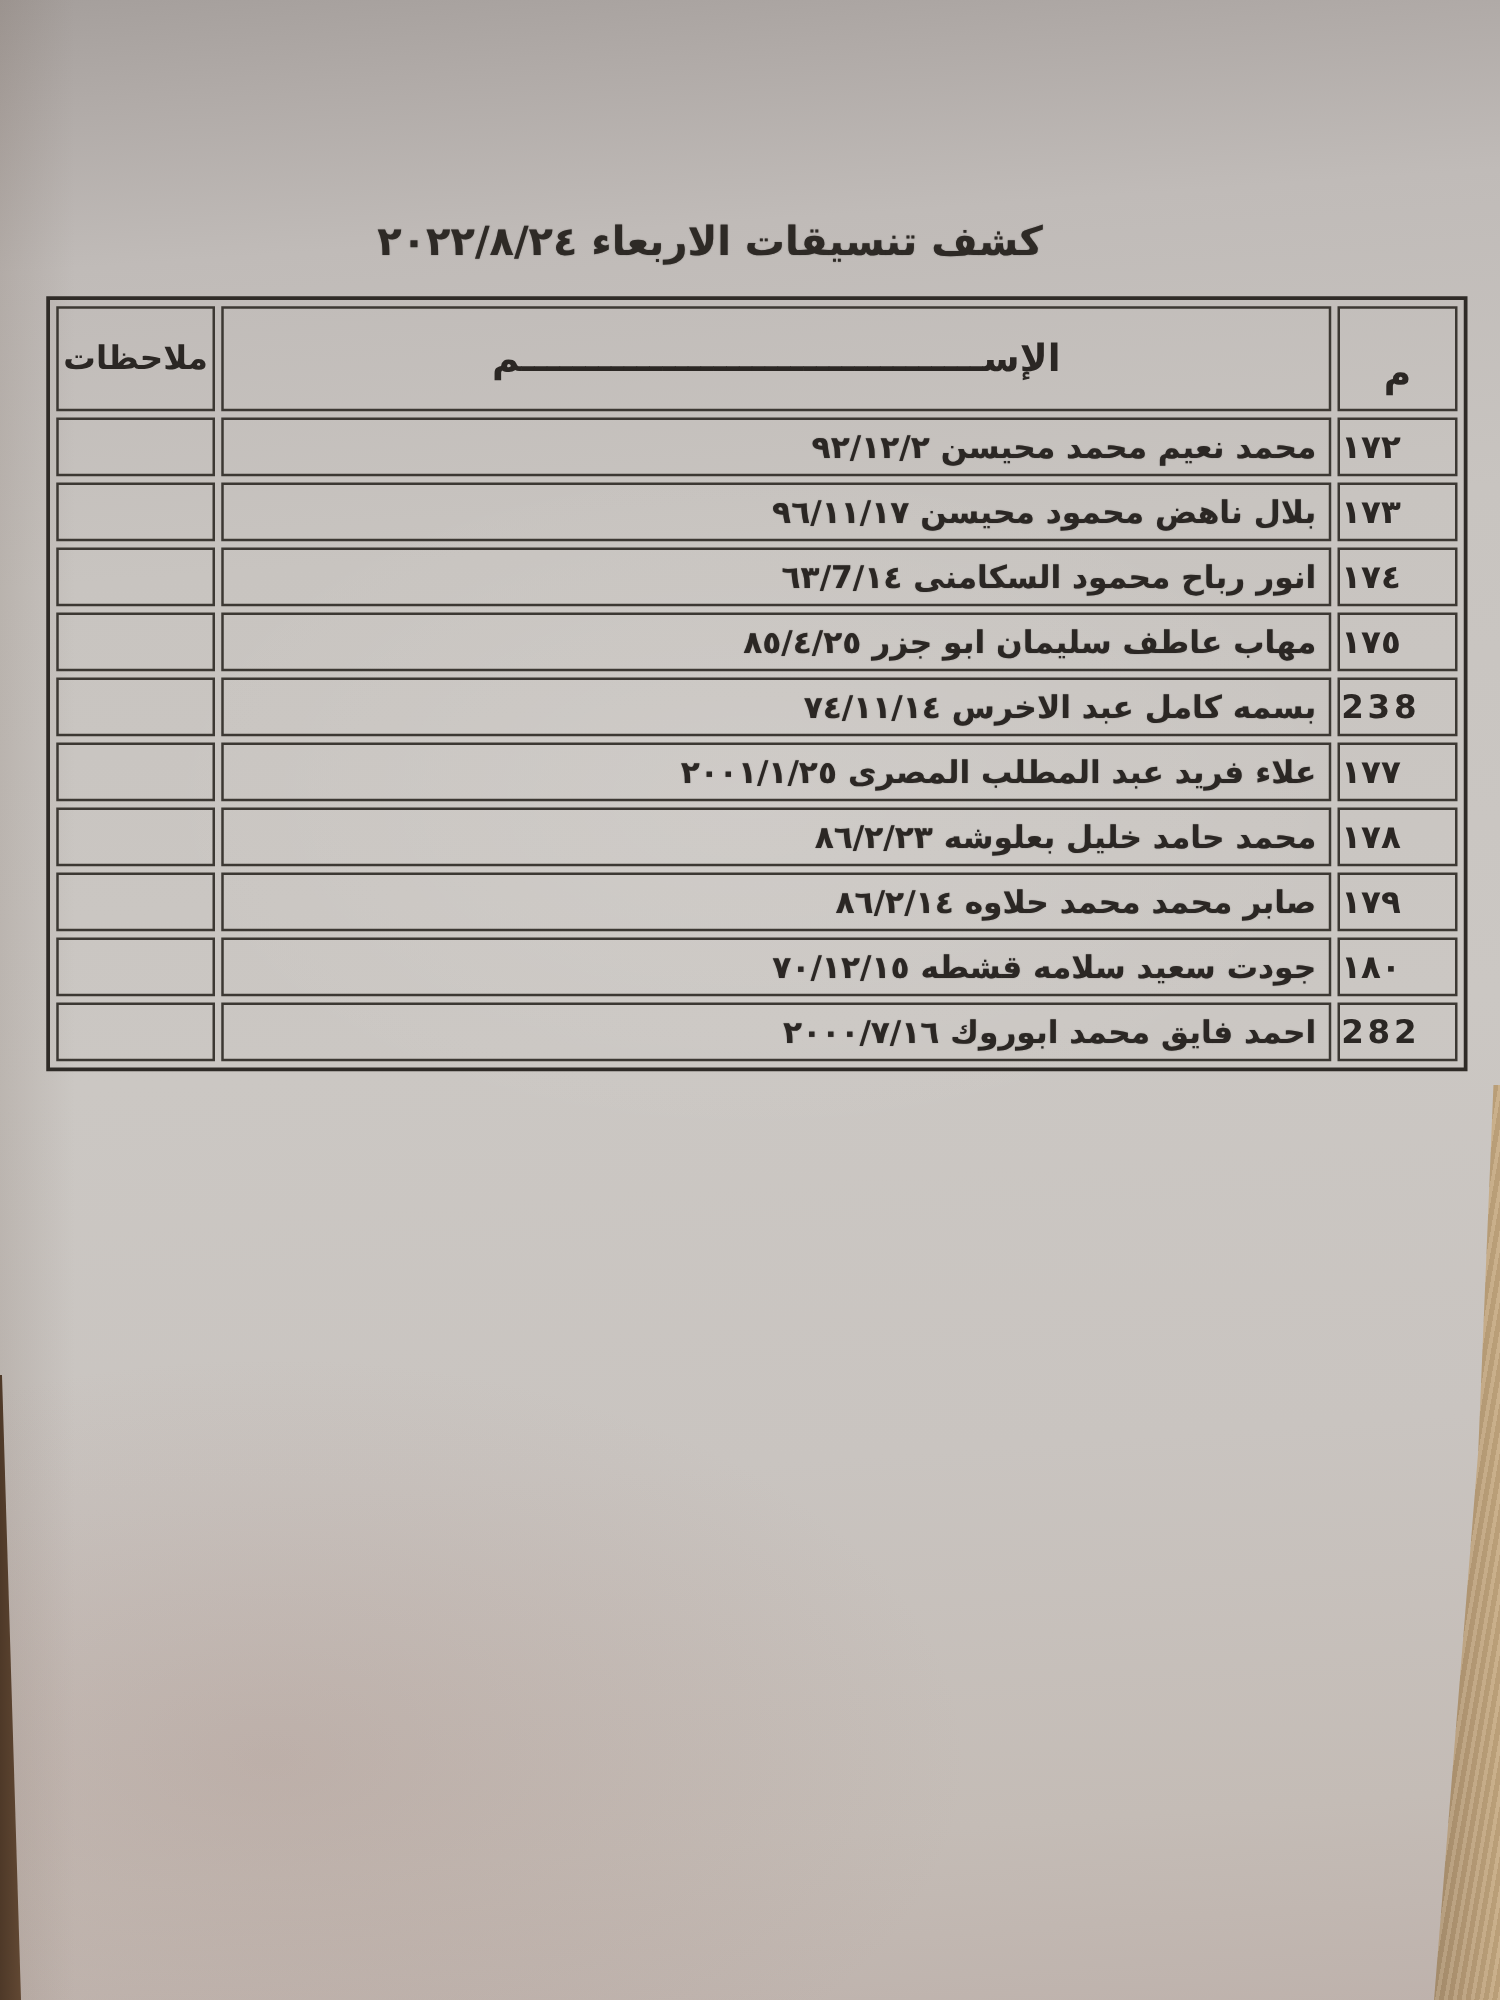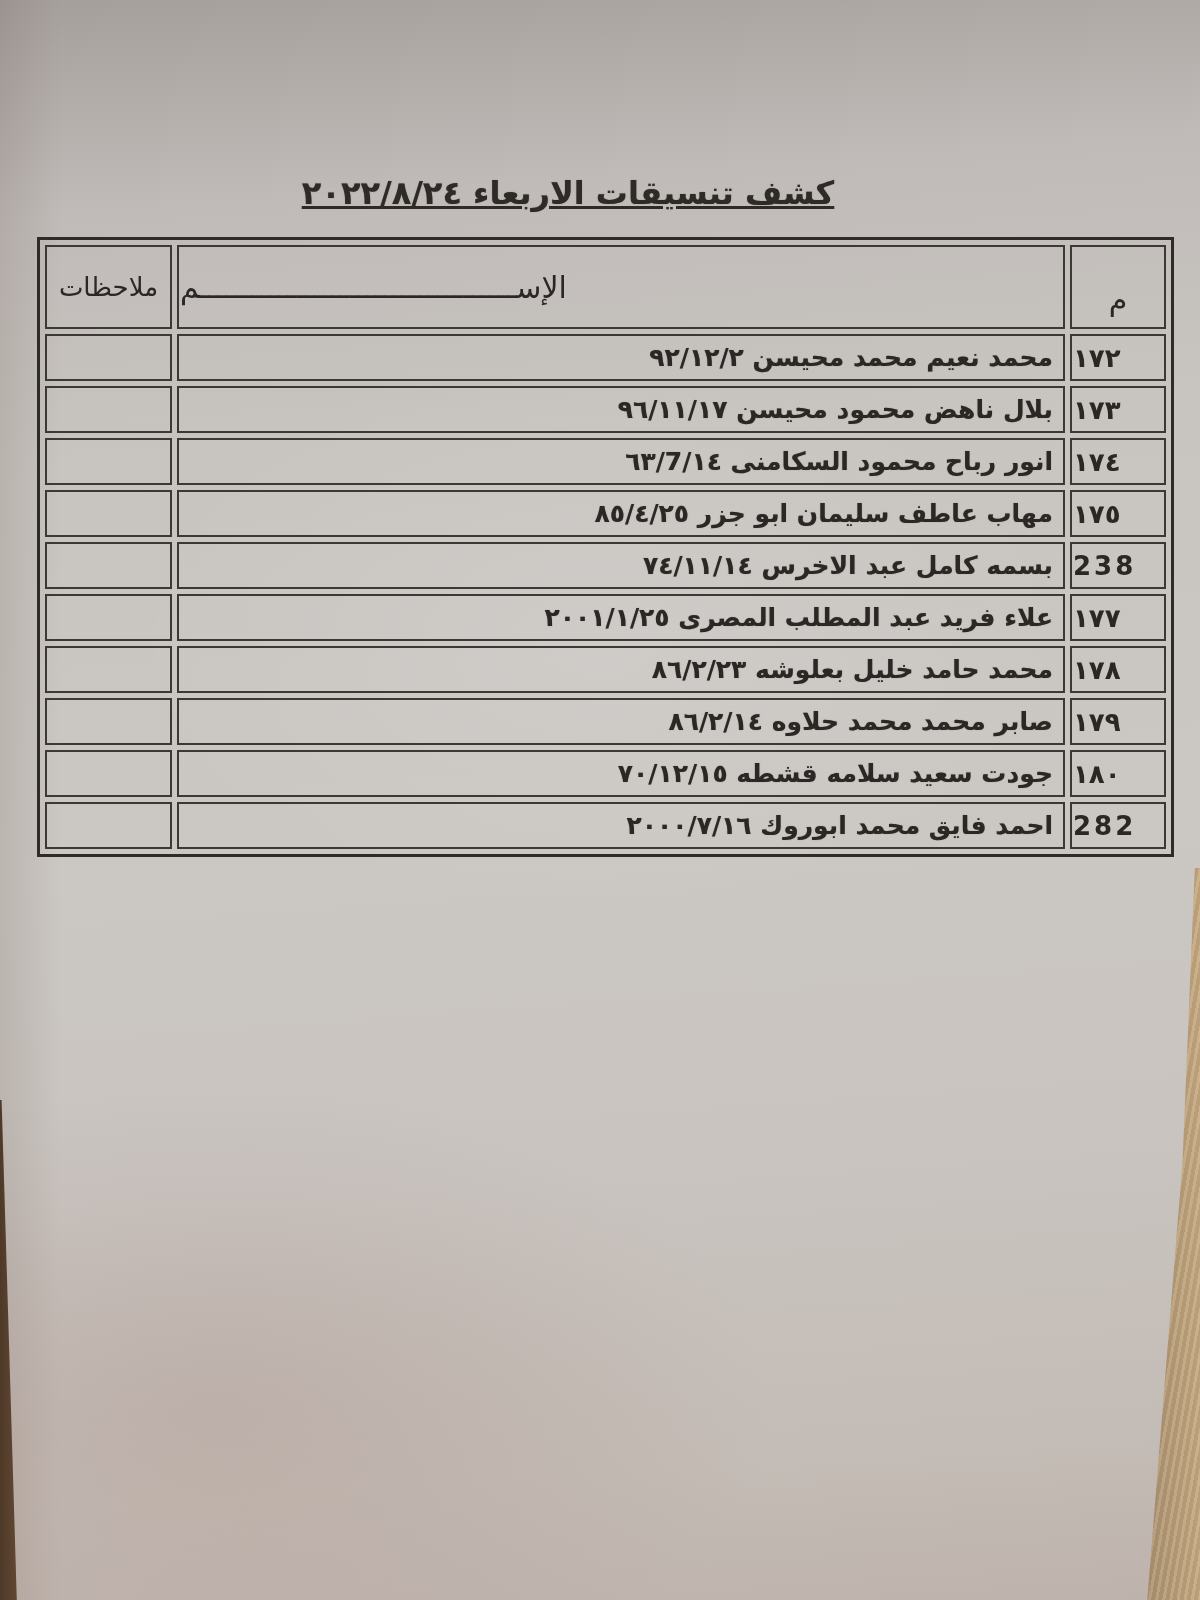--- a/index.html
+++ b/index.html
@@ -29,41 +29,40 @@
       repeating-linear-gradient(100deg, rgba(255,255,255,0.10) 0 3px, rgba(0,0,0,0.05) 3px 7px),
       linear-gradient(90deg,#a98f6e,#c5a87f);
     clip-path:polygon(91% 0, 100% 0, 100% 100%, 9% 100%, 70% 40%);
   }
   .doc-title{
     position:absolute;top:174px;left:0;width:1136px;
     text-align:center;direction:rtl;
     font-size:32px;font-weight:bold;color:#2e2a26;
     letter-spacing:0.5px;
     text-shadow:0 0 1px rgba(46,42,38,0.55);
-    text-decoration:underline;
   }
   table.sheet{
     position:absolute;top:237px;left:37px;width:1131px;
     direction:rtl;
     border-collapse:separate;border-spacing:5px;
     border:3px solid #2f2b27;
     table-layout:fixed;
   }
   table.sheet th, table.sheet td{
     border:2px solid #3c3833;
     color:#2b2724;
     overflow:hidden;white-space:nowrap;
     background:transparent;
   }
   .col-index{width:90px;}
   .col-name{width:882px;}
   .col-notes{width:121px;}
-  th{height:69px;font-weight:normal;vertical-align:middle;}
+  th{height:69px;font-weight:bold;vertical-align:middle;}
   th.col-index{font-size:30px;vertical-align:bottom;padding-bottom:10px;}
-  th.col-name{font-size:30px;text-align:left;}
+  th.col-name{font-size:30px;text-align:center;}
   th.col-notes{font-size:26px;text-align:center;}
   td{height:41px;vertical-align:middle;}
   td.col-index{
     font-size:26px;font-weight:bold;text-align:left;letter-spacing:3px;
   }
   td.col-name{
     font-size:25px;font-weight:bold;text-align:right;padding-right:10px;
     text-shadow:0 0 1px rgba(43,39,36,0.45);
     padding-left:46px;
   }

